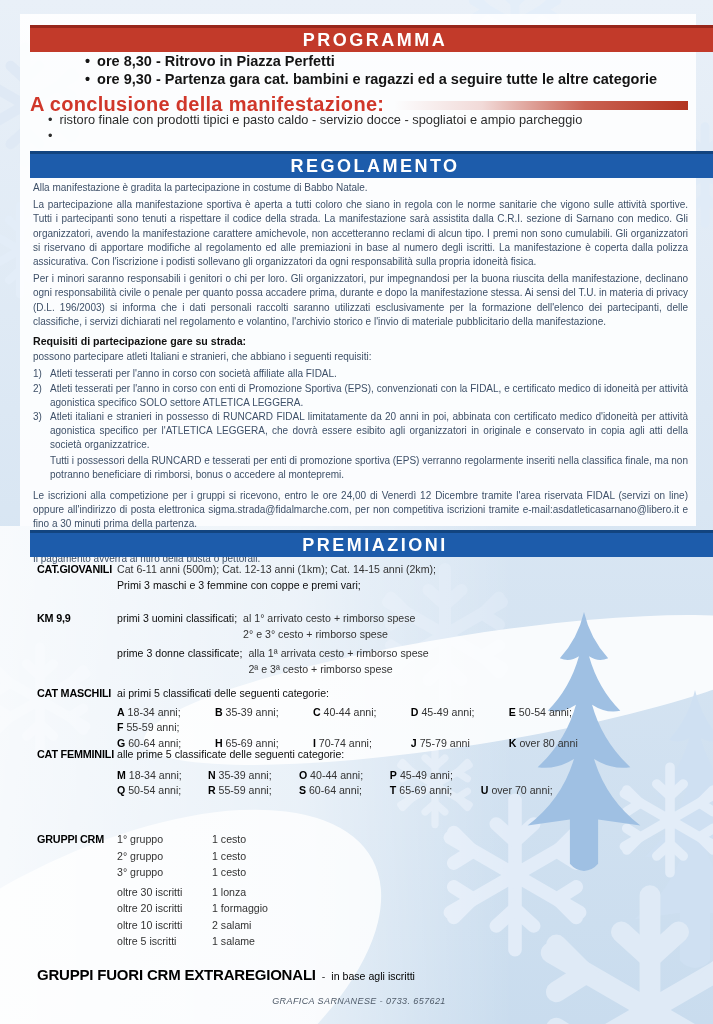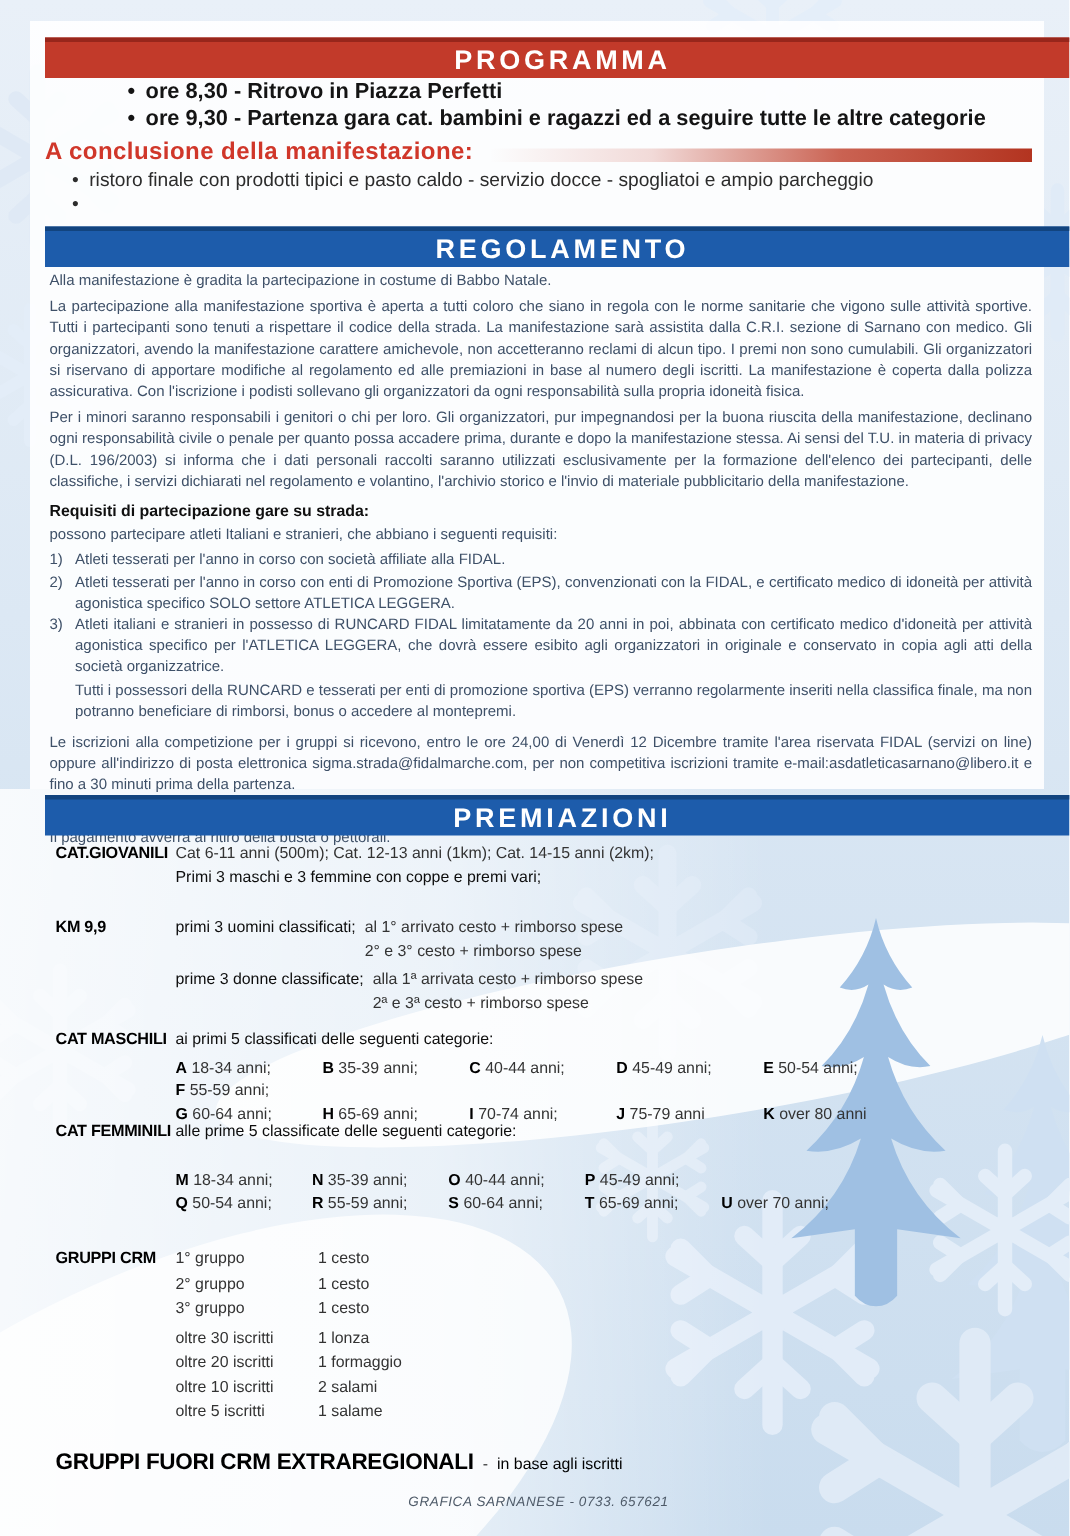--- a/index.html
+++ b/index.html
@@ -16,21 +16,21 @@
   .banner{position:absolute;left:30px;width:690px;height:24px;display:flex;align-items:center;justify-content:center;
           color:#fff;font-weight:bold;font-size:18px;letter-spacing:2.5px;}
   .banner.red{background:#c23a2a;border-top:3px solid #97261b;}
   .banner.blue{background:#1d5cab;border-top:3px solid #12447f;}
 
   .prog-items{position:absolute;left:85px;top:52px;width:600px;color:#141414;font-weight:bold;font-size:14.5px;line-height:18px;}
   .prog-items .li{display:flex;}
   .bullet{margin-right:7px;}
 
   .concl-head{position:absolute;left:30px;top:93px;width:658px;display:flex;align-items:center;}
-  .concl-title{color:#d0372a;font-weight:bold;font-size:16px;letter-spacing:.3px;white-space:nowrap;}
+  .concl-title{color:#d0372a;font-weight:bold;font-size:20px;letter-spacing:.3px;white-space:nowrap;}
   .concl-bar{flex:1;height:9px;margin-left:10px;margin-top:2px;
              background:linear-gradient(90deg,rgba(194,58,42,0) 0%,rgba(194,58,42,.18) 30%,rgba(185,46,24,.75) 65%,#b33420 100%);}
   .concl-items{position:absolute;left:48px;top:112px;width:630px;color:#2c2c2c;font-size:12.8px;line-height:15.5px;}
   .concl-items .li{display:flex;}
 
   .rego-body{position:absolute;left:33px;top:181px;width:655px;color:#3e5068;font-size:10px;line-height:14.2px;}
   .rego-body p{margin:0 0 3px 0;text-align:justify;}
   .rego-title{color:#101010;font-weight:bold;font-size:10.6px;margin:5px 0 2px 0;}
   .req-item{display:flex;}
   .req-num{width:17px;flex:none;}
@@ -213,21 +213,21 @@
           <span class="cat"><b>J</b> <span>75-79 anni</span></span>
           <span class="cat"><b>K</b> <span>over 80 anni</span></span>
         </div>
       </div>
     </div>
 
     <div class="prow" style="top:747px;">
       <div class="plabel">CAT FEMMINILI</div>
       <div>
         <div class="pbold">alle prime 5 classificate delle seguenti categorie:</div>
-        <div style="margin-top:17px;">
+        <div style="margin-top:5px;">
           <span class="cat fem"><b>M</b> <span>18-34 anni;</span></span>
           <span class="cat fem"><b>N</b> <span>35-39 anni;</span></span>
           <span class="cat fem"><b>O</b> <span>40-44 anni;</span></span>
           <span class="cat fem"><b>P</b> <span>45-49 anni;</span></span>
         </div>
         <div>
           <span class="cat fem"><b>Q</b> <span>50-54 anni;</span></span>
           <span class="cat fem"><b>R</b> <span>55-59 anni;</span></span>
           <span class="cat fem"><b>S</b> <span>60-64 anni;</span></span>
           <span class="cat fem"><b>T</b> <span>65-69 anni;</span></span>

